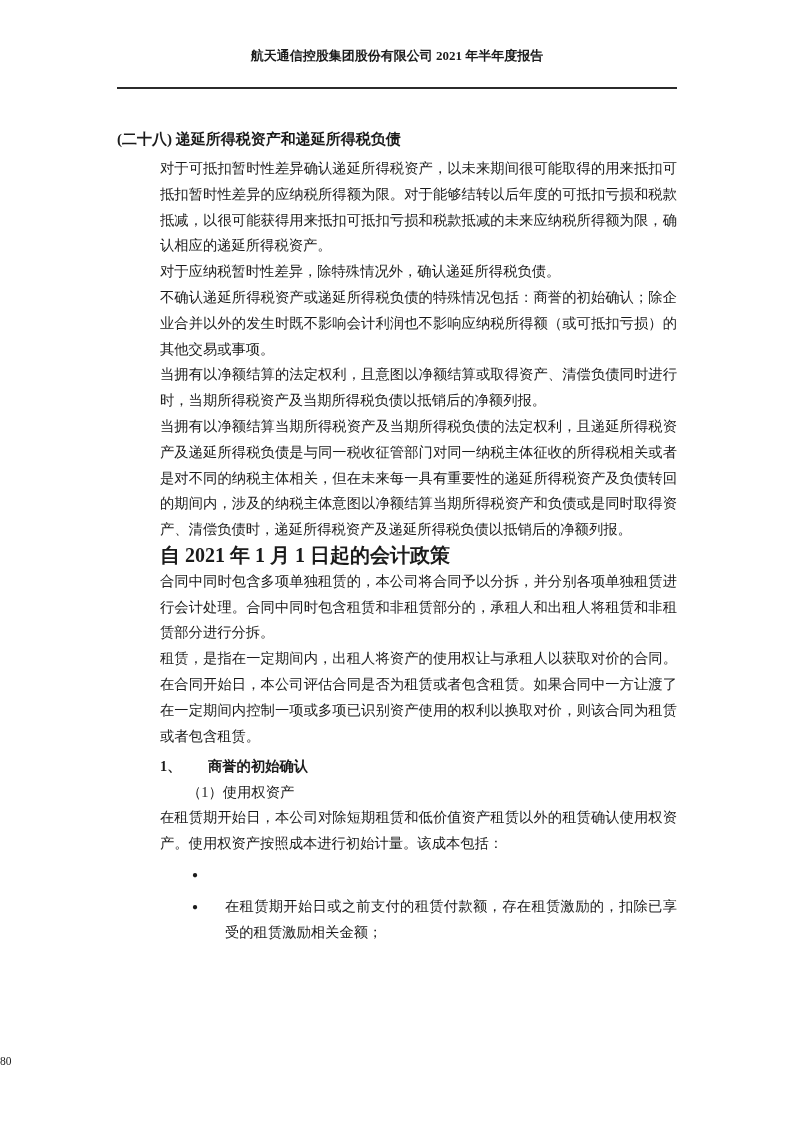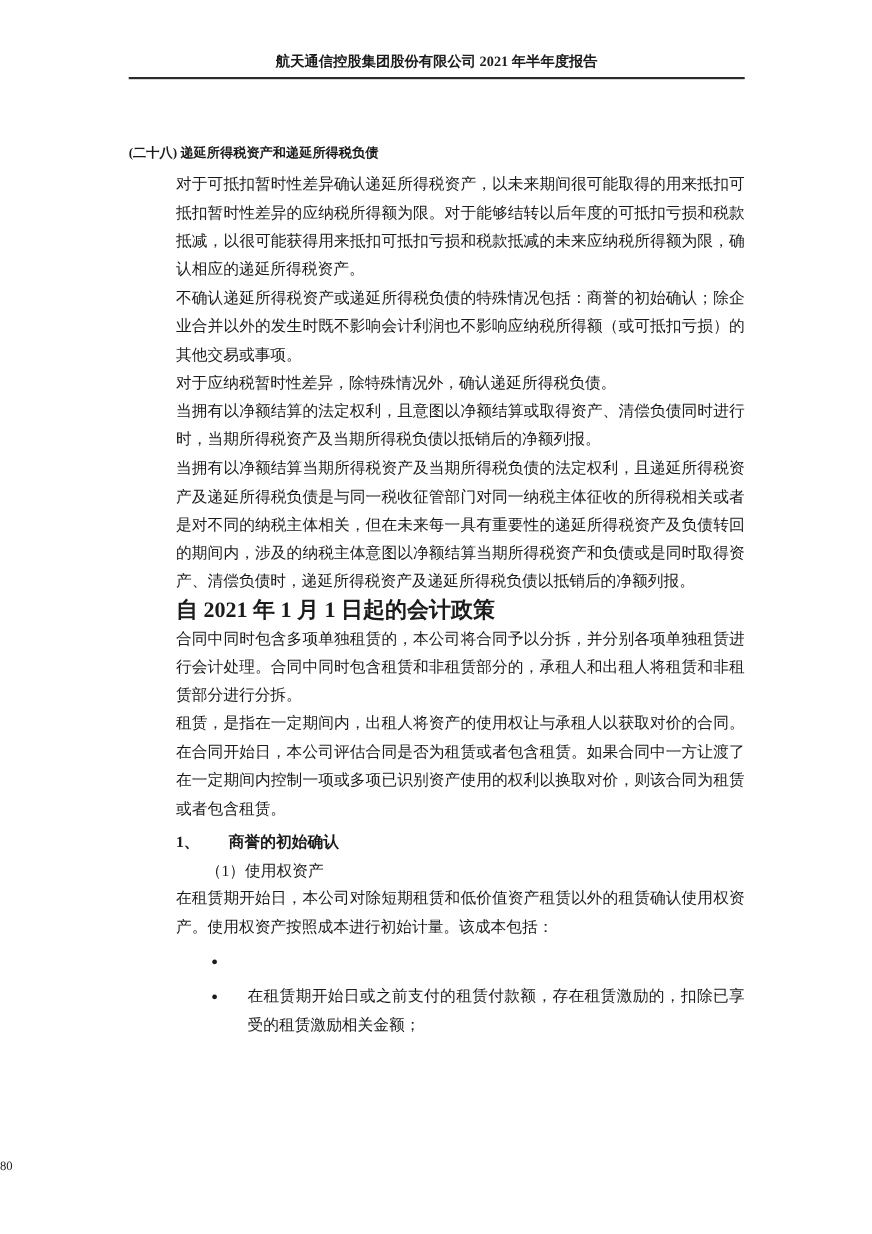--- a/index.html
+++ b/index.html
@@ -18,31 +18,31 @@
   }
   .report-header {
     position: absolute;
     left: 117px;
     top: 47px;
     width: 560px;
     text-align: center;
     font-weight: 700;
     font-size: 13px;
     line-height: 18px;
-    padding-bottom: 5px;
+    padding-bottom: 22px;
     border-bottom: 2px solid #2b2b2b;
   }
   .content {
     position: absolute;
     left: 117px;
     top: 122px;
     width: 560px;
   }
   .sec-heading {
-    font-size: 12px;
+    font-size: 15px;
     font-weight: 700;
     line-height: 22px;
     margin: 6px 0;
   }
   .sec-heading.sec-29 {
     margin-top: 36px;
   }
   .body-text {
     margin-left: 43px;
     font-family: Liberation Serif, serif;
@@ -113,22 +113,22 @@
   <div class="report-header">
     <span>航天通信控股集团股份有限公司 2021 年半年度报告</span>
   </div>
 
   <div class="content">
 
     <div>
       <div class="sec-heading">(二十八) 递延所得税资产和递延所得税负债</div>
       <div class="body-text">
         <p class="para">对于可抵扣暂时性差异确认递延所得税资产，以未来期间很可能取得的用来抵扣可抵扣暂时性差异的应纳税所得额为限。对于能够结转以后年度的可抵扣亏损和税款抵减，以很可能获得用来抵扣可抵扣亏损和税款抵减的未来应纳税所得额为限，确认相应的递延所得税资产。</p>
+        <p class="para">对于应纳税暂时性差异，除特殊情况外，确认递延所得税负债。</p>
         <p class="para">不确认递延所得税资产或递延所得税负债的特殊情况包括：商誉的初始确认；除企业合并以外的发生时既不影响会计利润也不影响应纳税所得额（或可抵扣亏损）的其他交易或事项。</p>
-        <p class="para">对于应纳税暂时性差异，除特殊情况外，确认递延所得税负债。</p>
         <p class="para">当拥有以净额结算的法定权利，且意图以净额结算或取得资产、清偿负债同时进行时，当期所得税资产及当期所得税负债以抵销后的净额列报。</p>
         <p class="para">当拥有以净额结算当期所得税资产及当期所得税负债的法定权利，且递延所得税资产及递延所得税负债是与同一税收征管部门对同一纳税主体征收的所得税相关或者是对不同的纳税主体相关，但在未来每一具有重要性的递延所得税资产及负债转回的期间内，涉及的纳税主体意图以净额结算当期所得税资产和负债或是同时取得资产、清偿负债时，递延所得税资产及递延所得税负债以抵销后的净额列报。</p>
       </div>
     </div>
 
     <div>
       <div class="body-text">
         <p class="policy-heading">自 2021 年 1 月 1 日起的会计政策</p>
         <p class="para">合同中同时包含多项单独租赁的，本公司将合同予以分拆，并分别各项单独租赁进行会计处理。合同中同时包含租赁和非租赁部分的，承租人和出租人将租赁和非租赁部分进行分拆。</p>
         <p class="para">租赁，是指在一定期间内，出租人将资产的使用权让与承租人以获取对价的合同。在合同开始日，本公司评估合同是否为租赁或者包含租赁。如果合同中一方让渡了在一定期间内控制一项或多项已识别资产使用的权利以换取对价，则该合同为租赁或者包含租赁。</p>

